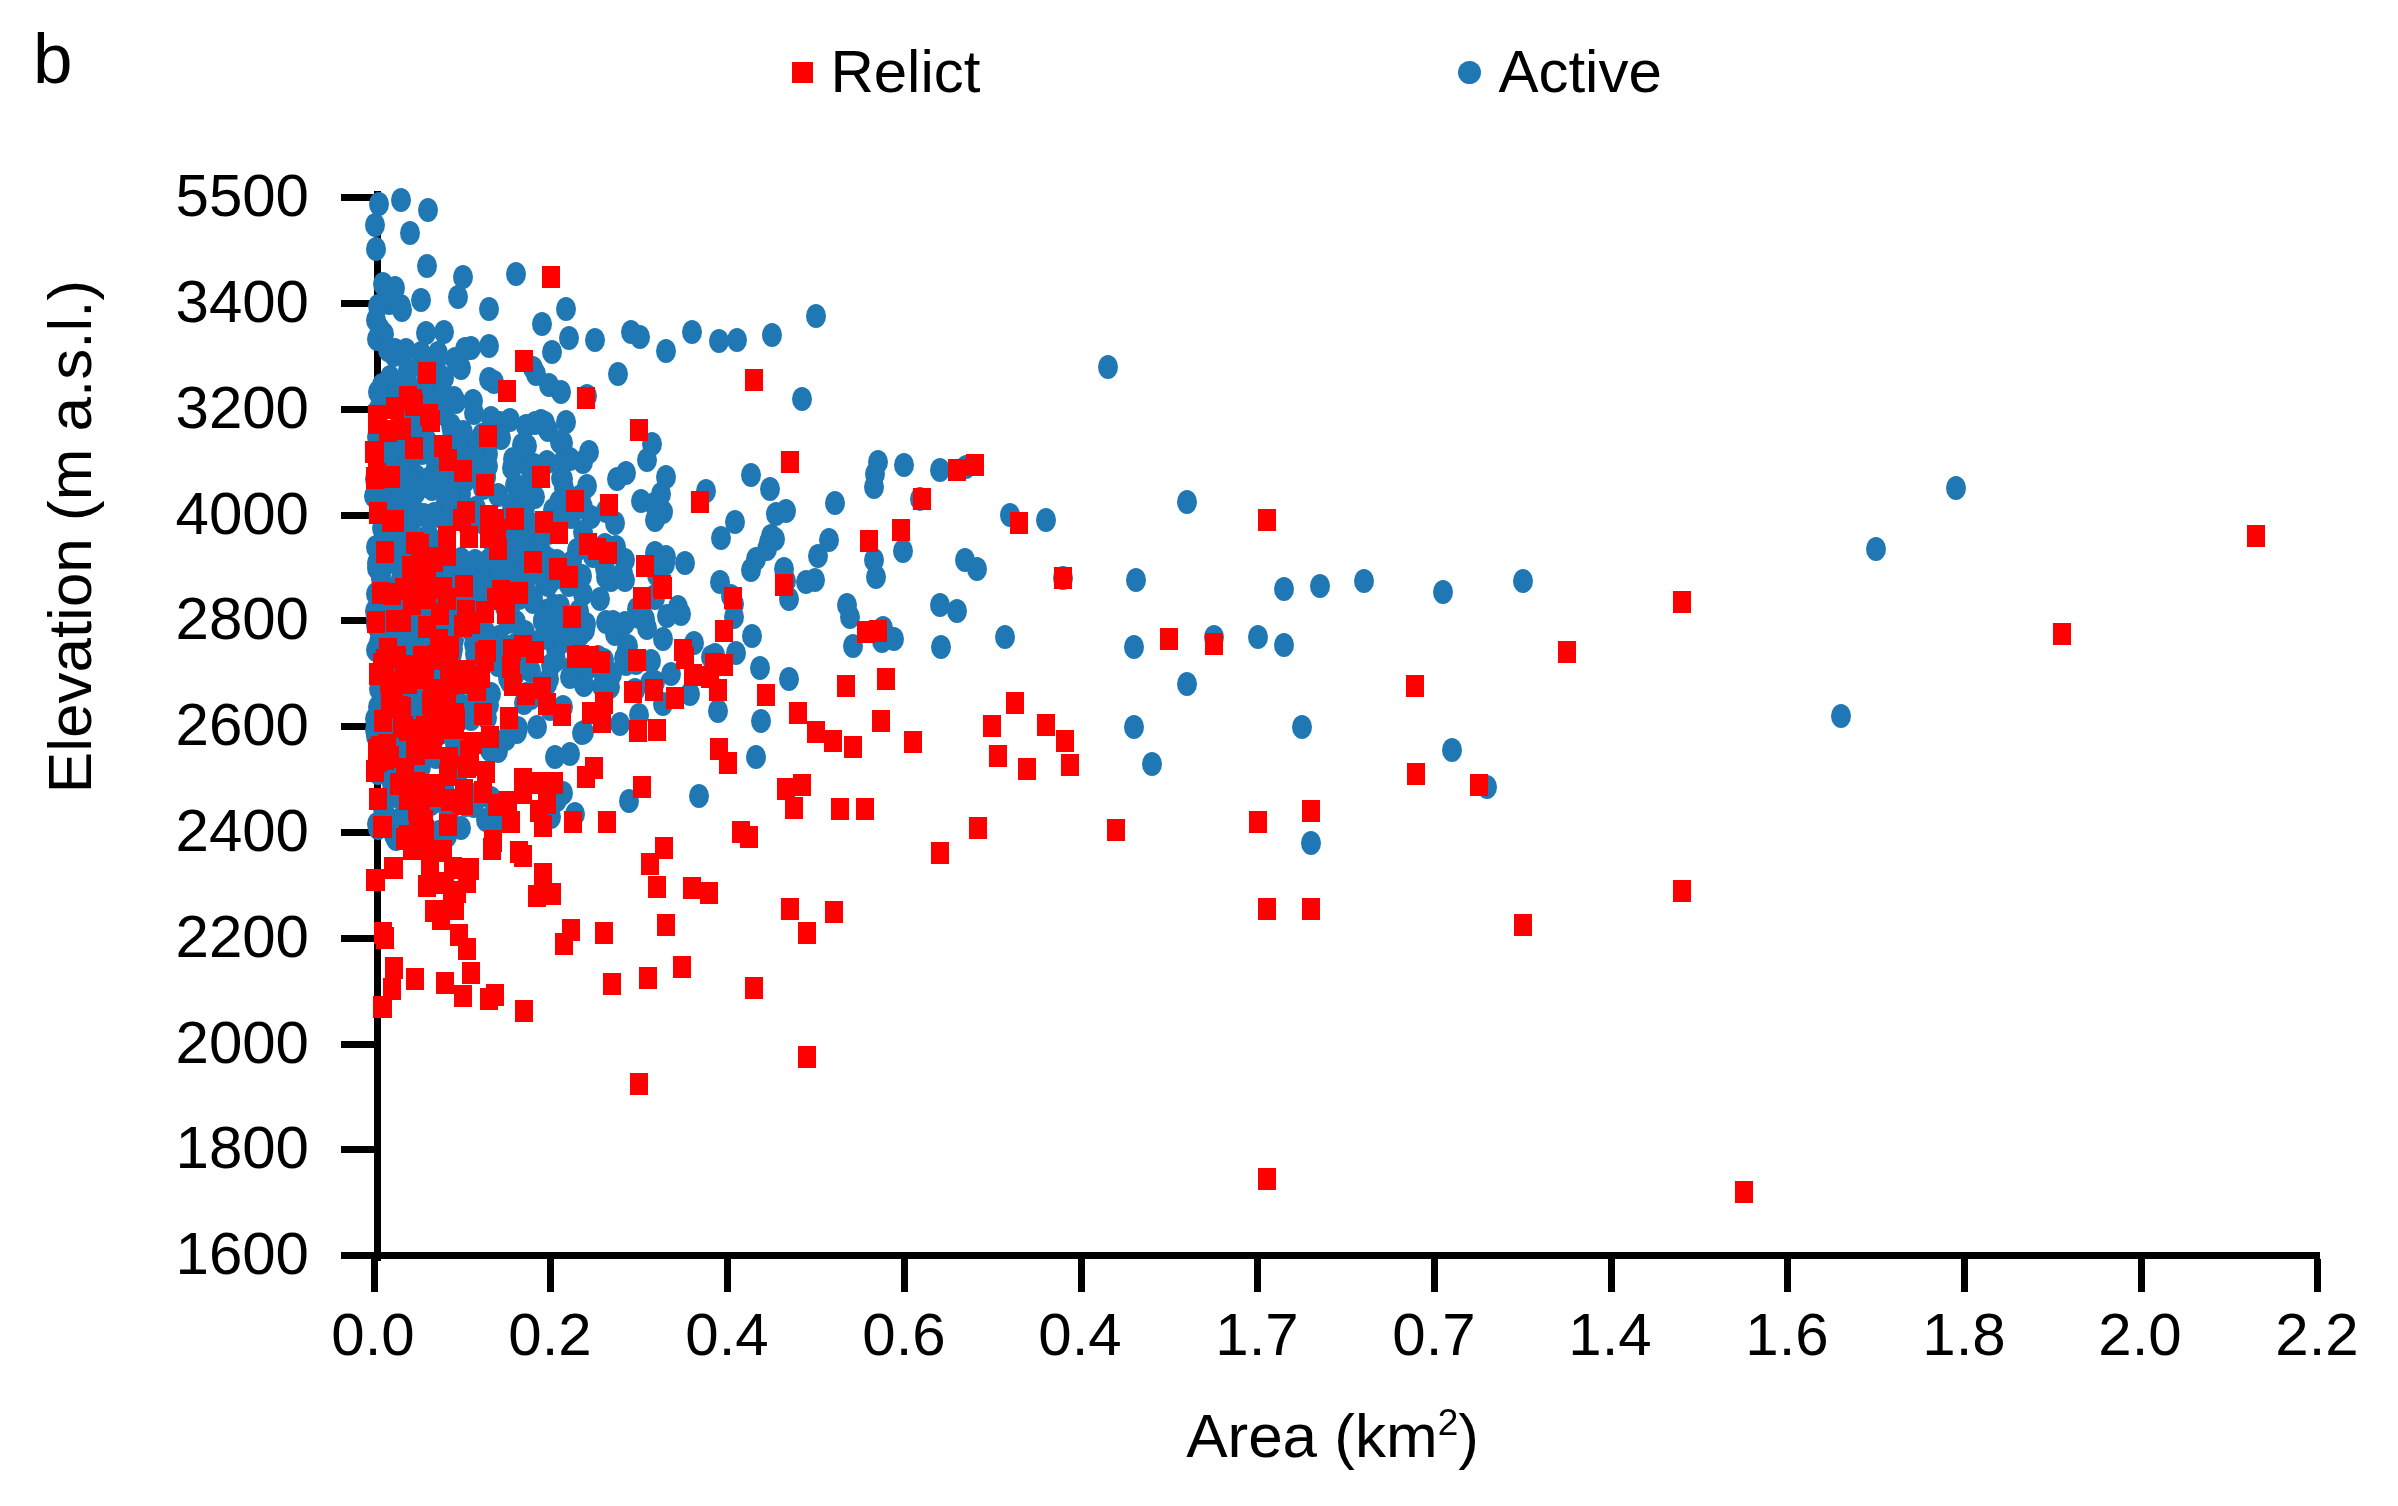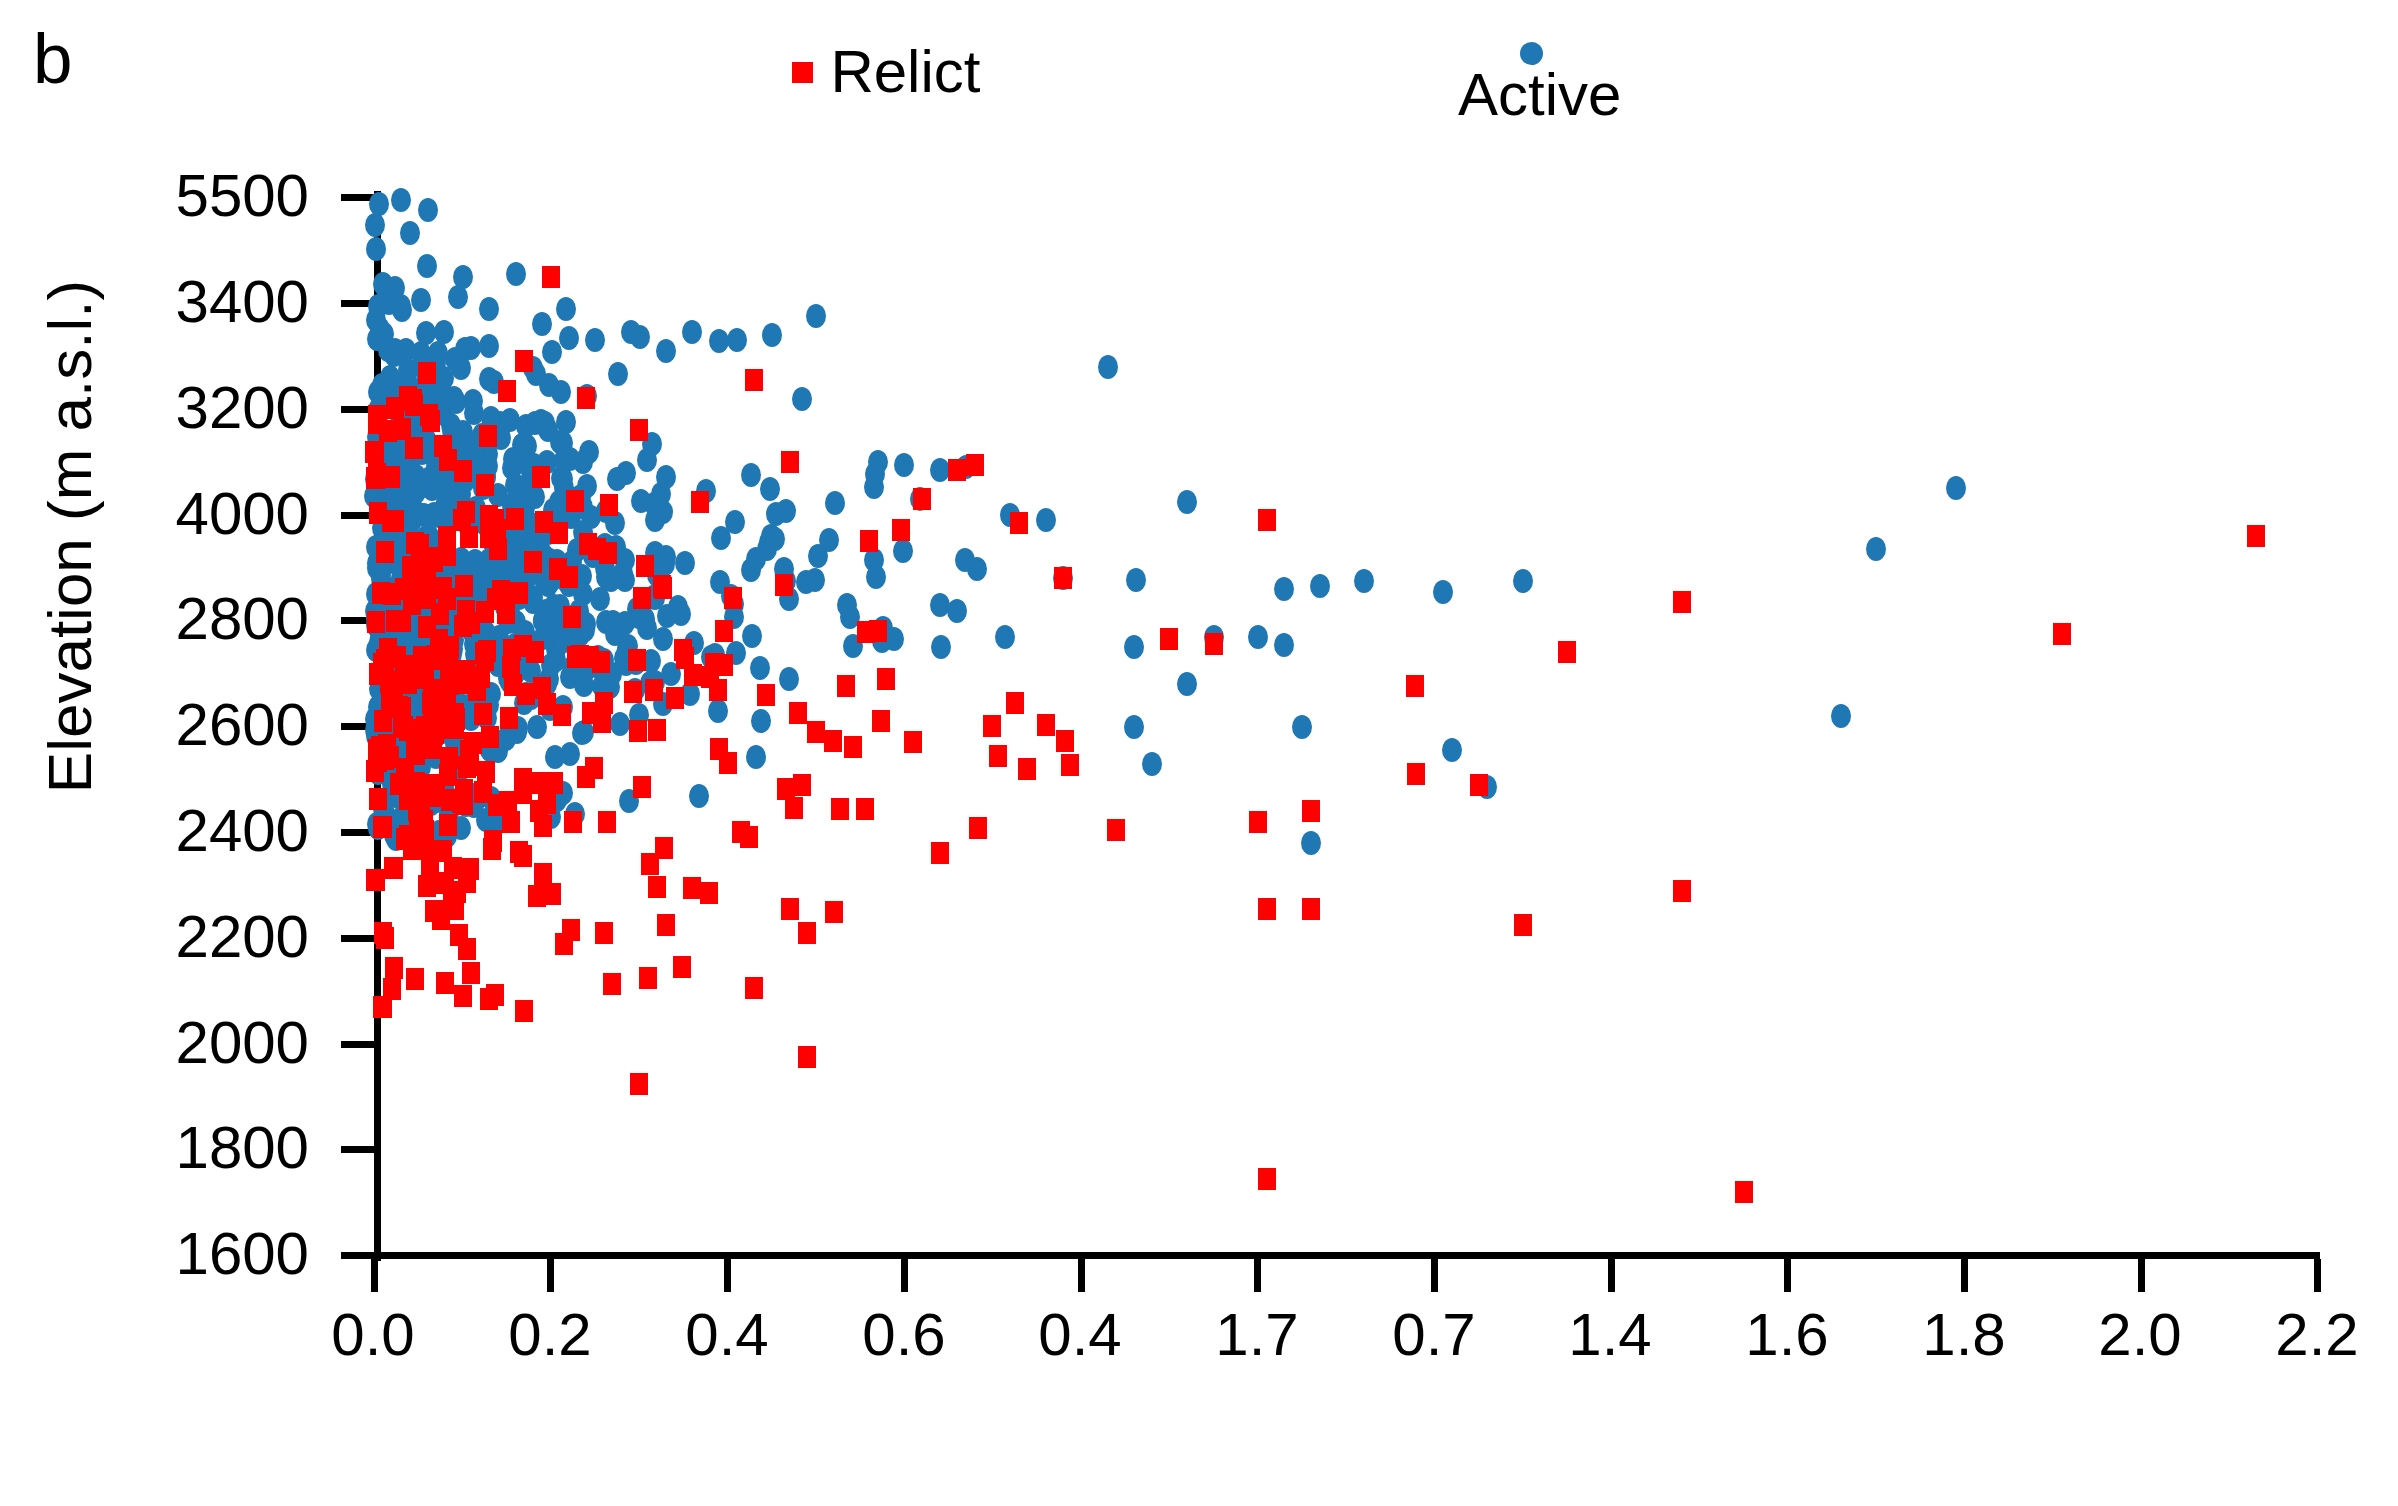--- a/index.html
+++ b/index.html
@@ -9,21 +9,21 @@
   
   #panel-label{
     position:absolute;left:33px;top:23px;
     font-size:71px;line-height:71px;font-weight:400;color:#000;
   }
 
   
   #legend{position:absolute;left:792px;top:42px;width:1062px;height:71px;}
   .legend-entry{position:absolute;display:flex;align-items:center;}
   #legend-relict{left:0px;top:0px;}
-  #legend-active{left:666px;top:0px;flex-direction:column;}
+  #legend-active{left:666px;top:0px;}
   .legend-swatch-square{width:21px;height:21px;background:#FF0000;margin-right:17.4px;}
   .legend-swatch-circle{width:23px;height:23px;border-radius:50%;background:#1F77B4;margin-right:17.4px;}
   .legend-text{font-size:60px;line-height:60px;color:#000;white-space:nowrap;}
 
   
   #plot{position:absolute;left:374px;top:197px;width:1944px;height:1058px;}
   #axis-y{position:absolute;left:374px;top:191px;width:6.8px;height:1070px;background:#000;}
   #axis-x{position:absolute;left:374px;top:1252px;width:1946px;height:6.8px;background:#000;}
 
   .tick-y{position:absolute;width:33px;height:6.8px;background:#000;left:341px;}
@@ -122,20 +122,21 @@
       <div class="lbl-x" style="left: 1681px;">1.6</div>
       <div class="lbl-x" style="left: 1858px;">1.8</div>
       <div class="lbl-x" style="left: 2034px;">2.0</div>
       <div class="lbl-x" style="left: 2211px;">2.2</div>
     </div>
 
   <div id="ylabel-wrap">
     <span id="ylabel">Elevation (m a.s.l.)</span>
   </div>
 
+  <div id="xlabel"><span>Area (km</span><sup>2</sup><span>)</span></div>
 
   <div id="plot">
       <div class="pt active" style="left: 115px; top: 428px;"></div>
       <div class="pt active" style="left: 12.3px; top: 404px;"></div>
       <div class="pt active" style="left: 271px; top: 389px;"></div>
       <div class="pt active" style="left: 28px; top: 224px;"></div>
       <div class="pt active" style="left: 47px; top: 595px;"></div>
       <div class="pt active" style="left: 172px; top: 440px;"></div>
       <div class="pt active" style="left: 82px; top: 385px;"></div>
       <div class="pt active" style="left: 199px; top: 323px;"></div>

